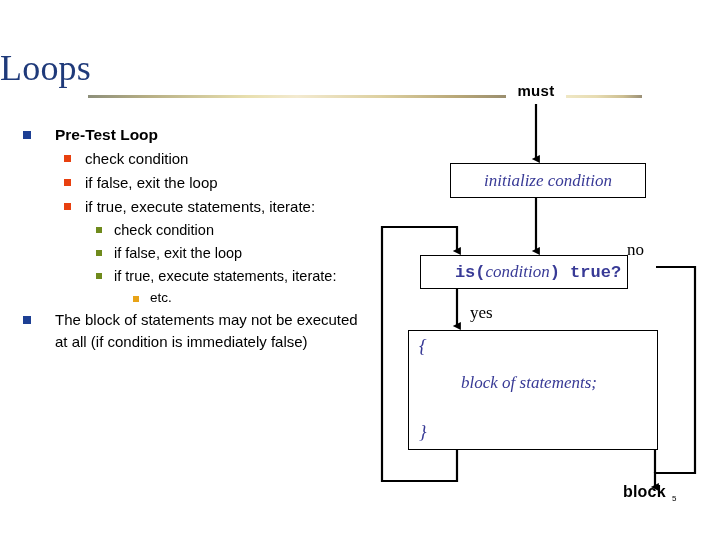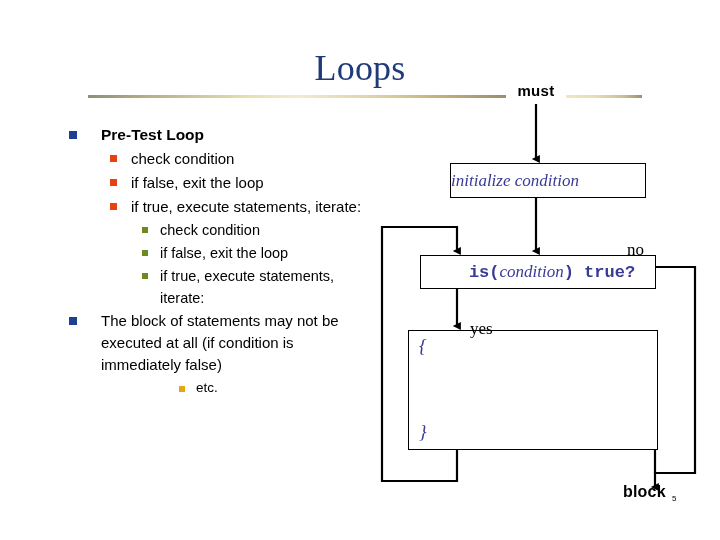--- a/index.html
+++ b/index.html
@@ -15,21 +15,21 @@
     font-family: "Liberation Sans", sans-serif;
     -webkit-font-smoothing: none;
   }
 
   
   #slide-title {
     position: absolute;
     left: 0;
     top: 48px;
     width: 720px;
-    text-align: center;
+    text-align: left;
     font-family: "Liberation Serif", serif;
     font-size: 36px;
     line-height: 40px;
     color: #1f3a7a;
     letter-spacing: 0.2px;
   }
 
   
   .divider {
     position: absolute;
@@ -65,21 +65,20 @@
   
   #bullet-list {
     position: absolute;
     left: 0;
     top: 124px;
     width: 370px;
   }
   .bullet-row {
     position: relative;
     display: block;
-    margin-left: 46px;
   }
   .bullet-mark {
     position: absolute;
     display: block;
   }
   .bullet-text {
     display: block;
     color: #000000;
   }
 
@@ -158,27 +157,28 @@
     font-style: italic;
     color: #383a96;
   }
 
   #box-initialize {
     left: 450px; top: 163px;
     width: 196px; height: 35px;
   }
   #box-initialize .fc-label {
     display: block;
+    text-align: center;
     line-height: 33px;
     font-size: 17px;
   }
 
   #box-condition {
     left: 420px; top: 255px;
-    width: 236px; height: 34px; padding-left: 28px;
+    width: 208px; height: 34px; padding-left: 28px;
   }
   #box-condition .fc-cond {
     display: block;
     text-align: center;
     line-height: 32px;
     color: #383a96;
     font-family: "Liberation Mono", monospace;
     font-size: 17px;
     font-weight: bold;
     white-space: nowrap;
@@ -210,21 +210,21 @@
     left: 10px; top: 90px;
     font-size: 19px;
   }
 
   .fc-text {
     position: absolute;
     font-family: "Liberation Serif", serif;
     color: #000000;
     font-size: 17px;
   }
-  #label-yes { left: 470px; top: 303px; margin-top: 16px; }
+  #label-yes { left: 470px; top: 303px; }
   #label-no  { left: 627px; top: 240px; }
 
   #finish-label {
     position: absolute;
     left: 623px; top: 483px;
     font-size: 16px;
     font-weight: bold;
     color: #000000;
     letter-spacing: 0.2px;
   }
@@ -275,28 +275,28 @@
   <div class="bullet-row lvl3">
     <span class="bullet-mark" style="background: rgb(111, 138, 28);"></span>
     <span class="bullet-text">if false, exit the loop</span>
   </div>
 
   <div class="bullet-row lvl3">
     <span class="bullet-mark" style="background: rgb(111, 138, 28);"></span>
     <span class="bullet-text">if true, execute statements, iterate:</span>
   </div>
 
+  <div class="bullet-row lvl4">
+    <span class="bullet-mark" style="background: rgb(232, 163, 23);"></span>
+    <span class="bullet-text">etc.</span>
+  </div>
+
   <div class="bullet-row lvl1 body">
     <span class="bullet-mark" style="background: rgb(29, 63, 148);"></span>
     <span class="bullet-text">The block of statements may not be executed at all (if condition is immediately false)</span>
-  </div>
-
-  <div class="bullet-row lvl4">
-    <span class="bullet-mark" style="background: rgb(232, 163, 23);"></span>
-    <span class="bullet-text">etc.</span>
   </div>
 
 
 </div>
 
 <svg id="flowchart" viewBox="0 0 720 540" width="720" height="540">
   <defs>
     <marker id="arrow" markerWidth="9" markerHeight="9" refX="4" refY="4.2" orient="auto" markerUnits="userSpaceOnUse">
       <path d="M0,0.3 L8,0.3 L4,8.4 z" fill="#000000"></path>
     </marker>
@@ -318,20 +318,21 @@
 <div class="fc-box" id="box-initialize">
   <span class="fc-label">initialize condition</span>
 </div>
 
 <div class="fc-box" id="box-condition">
   <span class="fc-cond"><span>is(</span><em>condition</em><span>) true?</span></span>
 </div>
 
 <div class="fc-box" id="box-block">
   <span class="fc-label" id="brace-open">{</span>
+  <span class="fc-label" id="block-text">block of statements;</span>
   <span class="fc-label" id="brace-close">}</span>
 </div>
 
 <div class="fc-text" id="label-yes">yes</div>
 <div class="fc-text" id="label-no">no</div>
 
 <div id="finish-label">block</div>
 
 <div id="slide-number">5</div>
 

